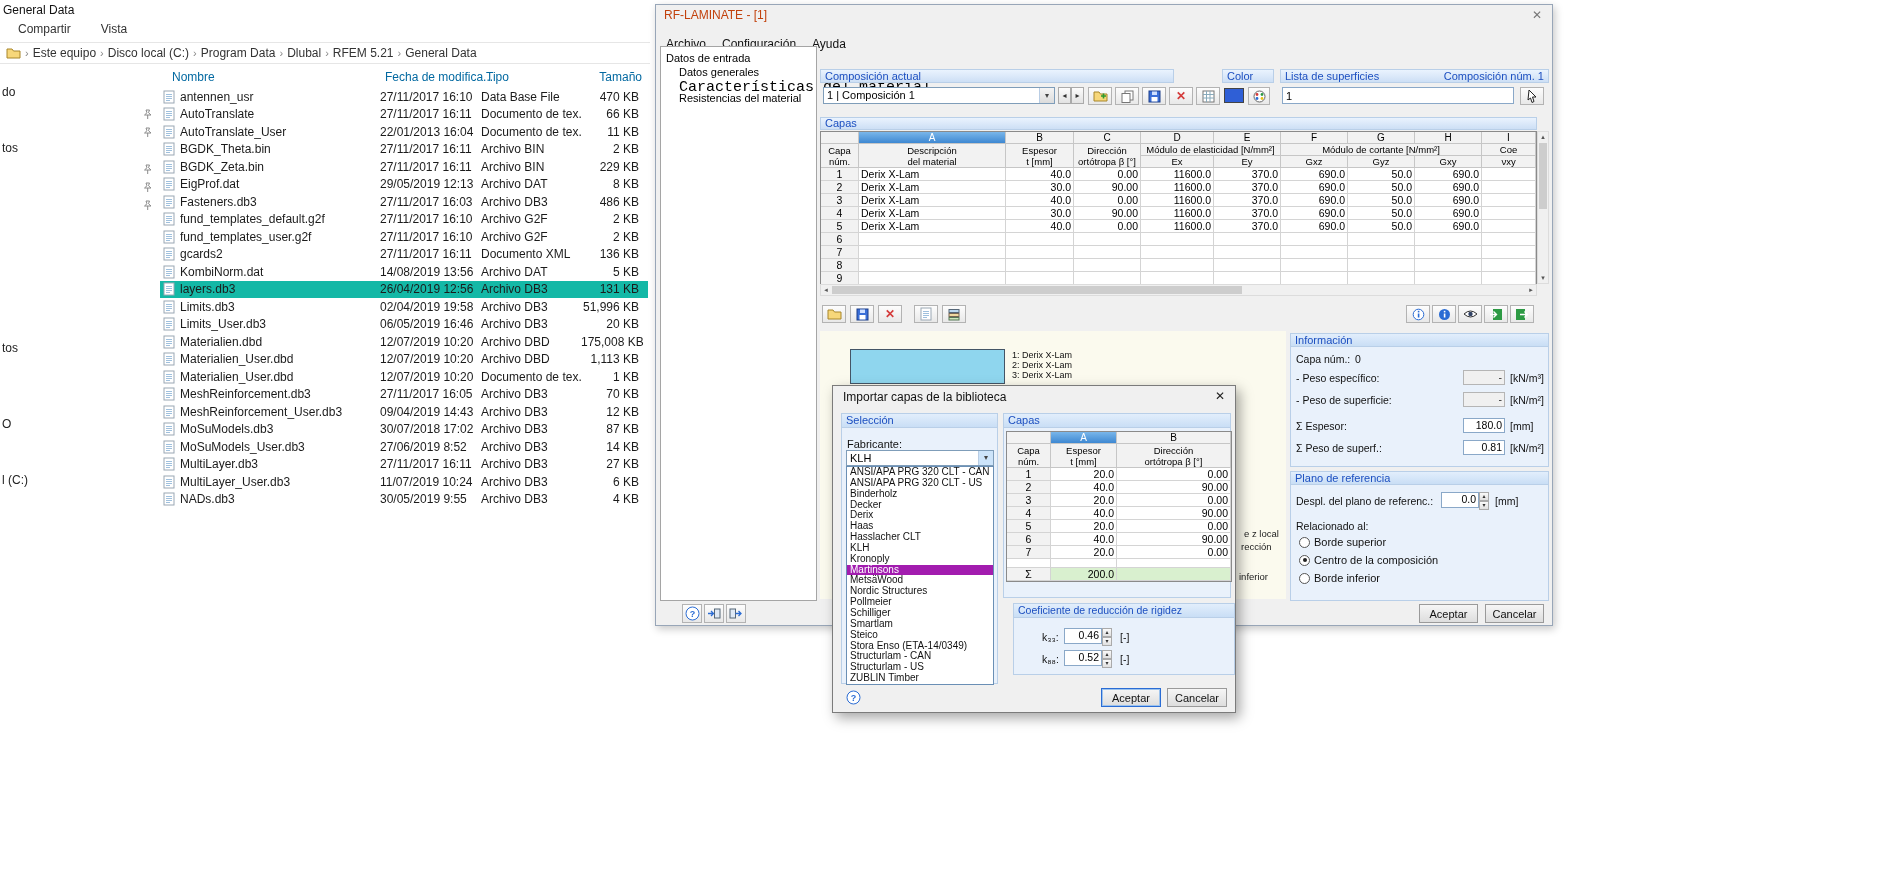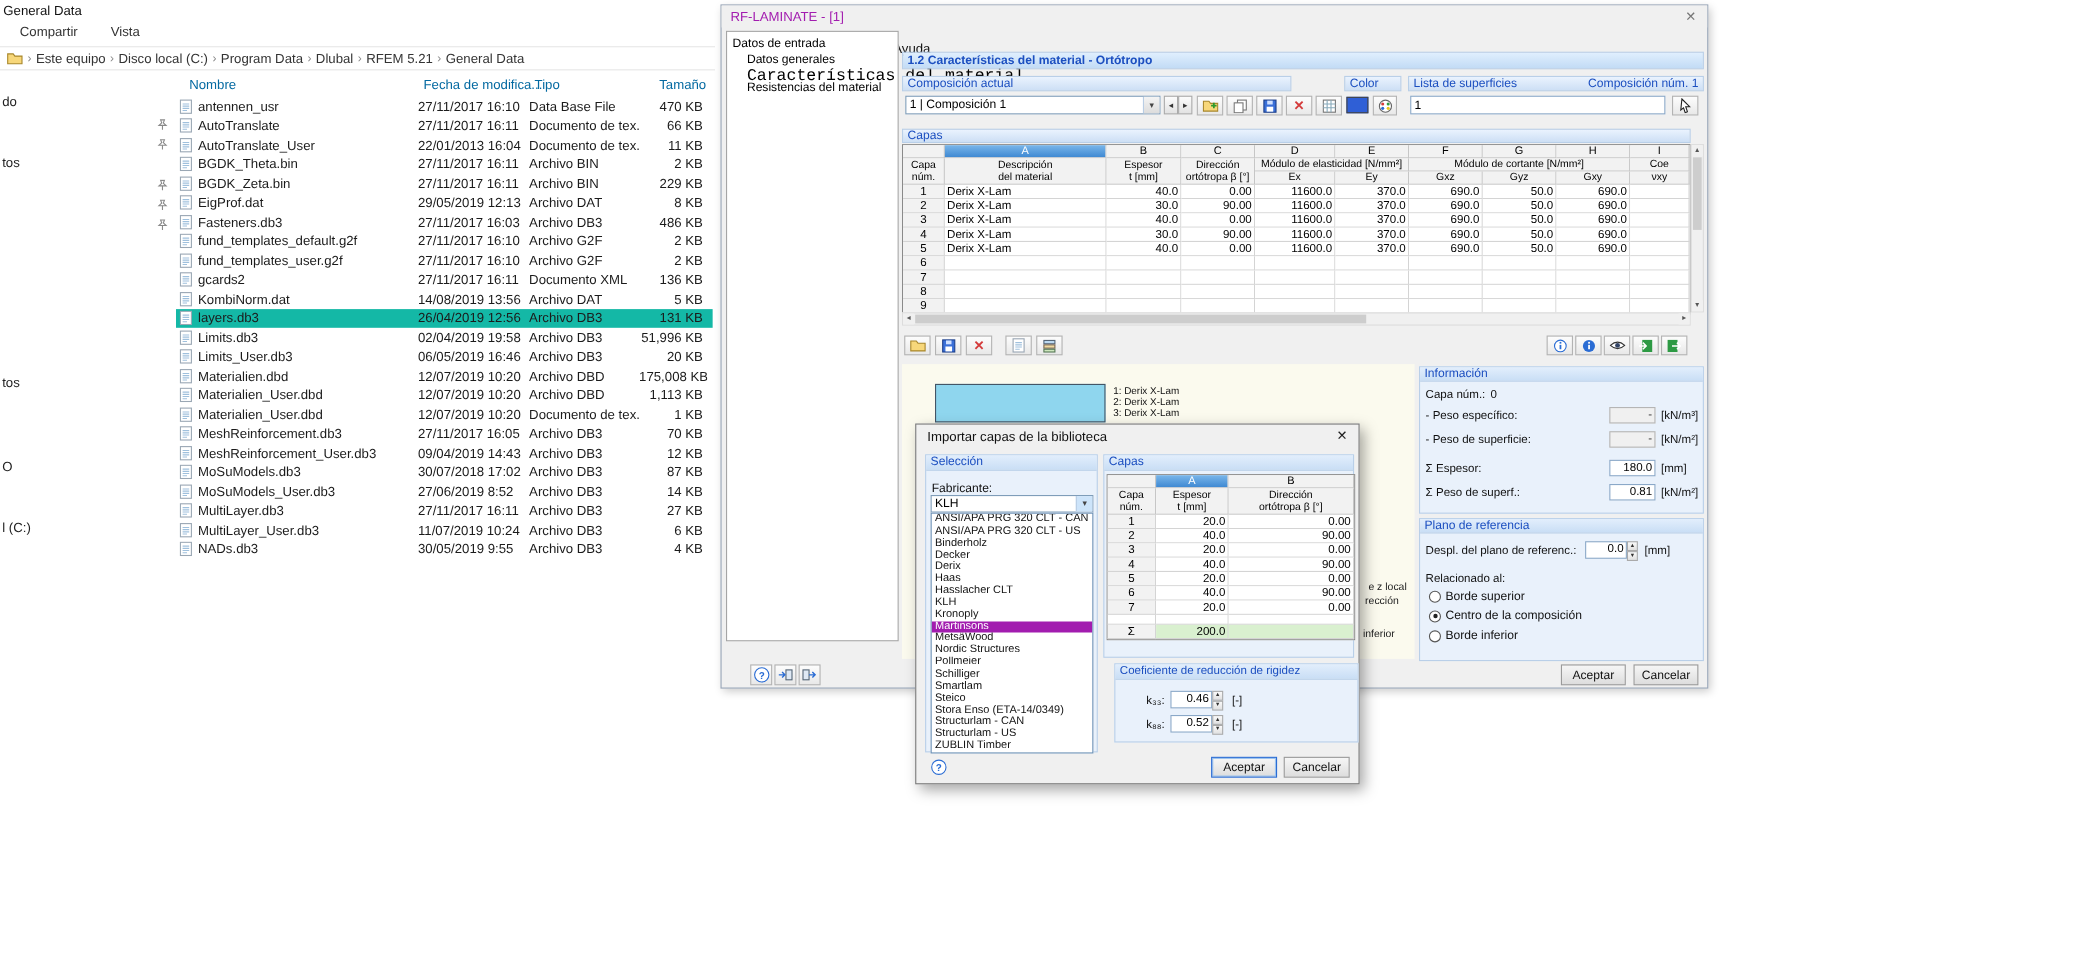--- a/index.html
+++ b/index.html
@@ -21,26 +21,26 @@
   .xic { width:20px; padding-left:3px; display:flex; align-items:center; }
   .xc { white-space:nowrap; overflow:hidden; }
   .xn { width:200px; }
   .xd { width:101px; color:#1b1b1b; }
   .xt { width:100px; }
   .xs { width:62px; text-align:right; padding-right:4px; }
 
   
   .rf { background:#f0f0f0; border:1px solid #98a6b8; box-shadow:2px 3px 8px rgba(0,0,0,.22); }
   .rf-tb { position:absolute; left:0; top:0; right:0; height:20px; background:#f0f0f0; }
-  .rf-title { position:absolute; left:8px; top:3px; font-size:12px; color:#a21caf; }
+  .rf-title { position:absolute; left:8px; top:3px; font-size:12px; color:#c2410c; }
   .wclose { position:absolute; right:10px; top:3px; font-size:12px; color:#777; }
   .wclose.dark { color:#222; }
   .rf-menu { position:absolute; left:2px; top:32px; height:19px; display:flex; align-items:flex-start; }
   .rmi { font-size:12px; color:#111; padding:0 8px; }
-  .navpanel { position:absolute; left:4px; top:23px; width:157px; height:555px; background:#fff; border:1px solid #a5a5a5; }
+  .navpanel { position:absolute; left:4px; top:41px; width:157px; height:555px; background:#fff; border:1px solid #a5a5a5; }
   .navroot { position:absolute; left:5px; top:5px; font-size:11px; white-space:nowrap; }
 
   .band { position:absolute; height:14px; background:linear-gradient(180deg,#eaf3fe,#cddff5); border:1px solid #b9cfe8; color:#1c4fc0; font-size:11px; line-height:12px; padding:0 4px; white-space:nowrap; overflow:hidden; }
   .main-band { height:16px; line-height:14px; font-weight:bold; background:linear-gradient(180deg,#e0effe,#c2dbf5); }
   .grpbody { position:absolute; background:#e9f1fb; border:1px solid #b9cfe8; }
   .gband { position:absolute; left:0; top:0; right:0; height:13px; background:linear-gradient(180deg,#e2eefc,#c9def5); border-bottom:1px solid #b9cfe8; color:#1c4fc0; font-size:11px; line-height:12px; padding:0 4px; white-space:nowrap; overflow:hidden; }
   .lbl { position:absolute; font-size:10.5px; color:#111; white-space:nowrap; }
   .fld { position:absolute; background:#fff; border:1px solid #8aa8c8; font-size:10.5px; line-height:13px; text-align:right; padding:0 2px; color:#000; overflow:hidden; }
   .fld.dis { background:#f0f0f0; color:#333; border-color:#b5b5b5; }
   .fld-in { position:absolute; border:1px solid #8aa8c8; font-size:11px; padding:0 3px; font-family:inherit; }
@@ -530,21 +530,20 @@
         <span class="rmi">Ayuda</span>
       </div>
 
     <div class="navpanel" id="rf-nav">
       <span class="navroot">Datos de entrada</span>
     <span style="position: absolute; left: 18px; top: 19px; font-size: 11px; white-space: nowrap;">Datos generales</span>
         <span style="position: absolute; left: 18px; top: 32px; font-size: 15px; white-space: nowrap; font-family: Liberation Mono, monospace;">Características del material</span>
         <span style="position: absolute; left: 18px; top: 45px; font-size: 11px; white-space: nowrap;">Resistencias del material</span>
       </div>
 
-    <div class="band main-band" style="left:164px;top:42px;width:729px">1.2 Características del material - Ortótropo</div>
 
     <div class="band" style="left:164px;top:64px;width:354px">Composición actual</div>
     <div class="combo" style="left:167px;top:82px;width:232px;height:17px">
       <span class="ctxt">1 | Composición 1</span>
       <span class="carr">▾</span>
     </div>
     <button class="sqbtn" style="left:402px;top:82px;width:13px;height:17px">◂</button>
     <button class="sqbtn" style="left:415px;top:82px;width:13px;height:17px">▸</button>
 
     <div class="band" style="left:566px;top:64px;width:52px">Color</div>

